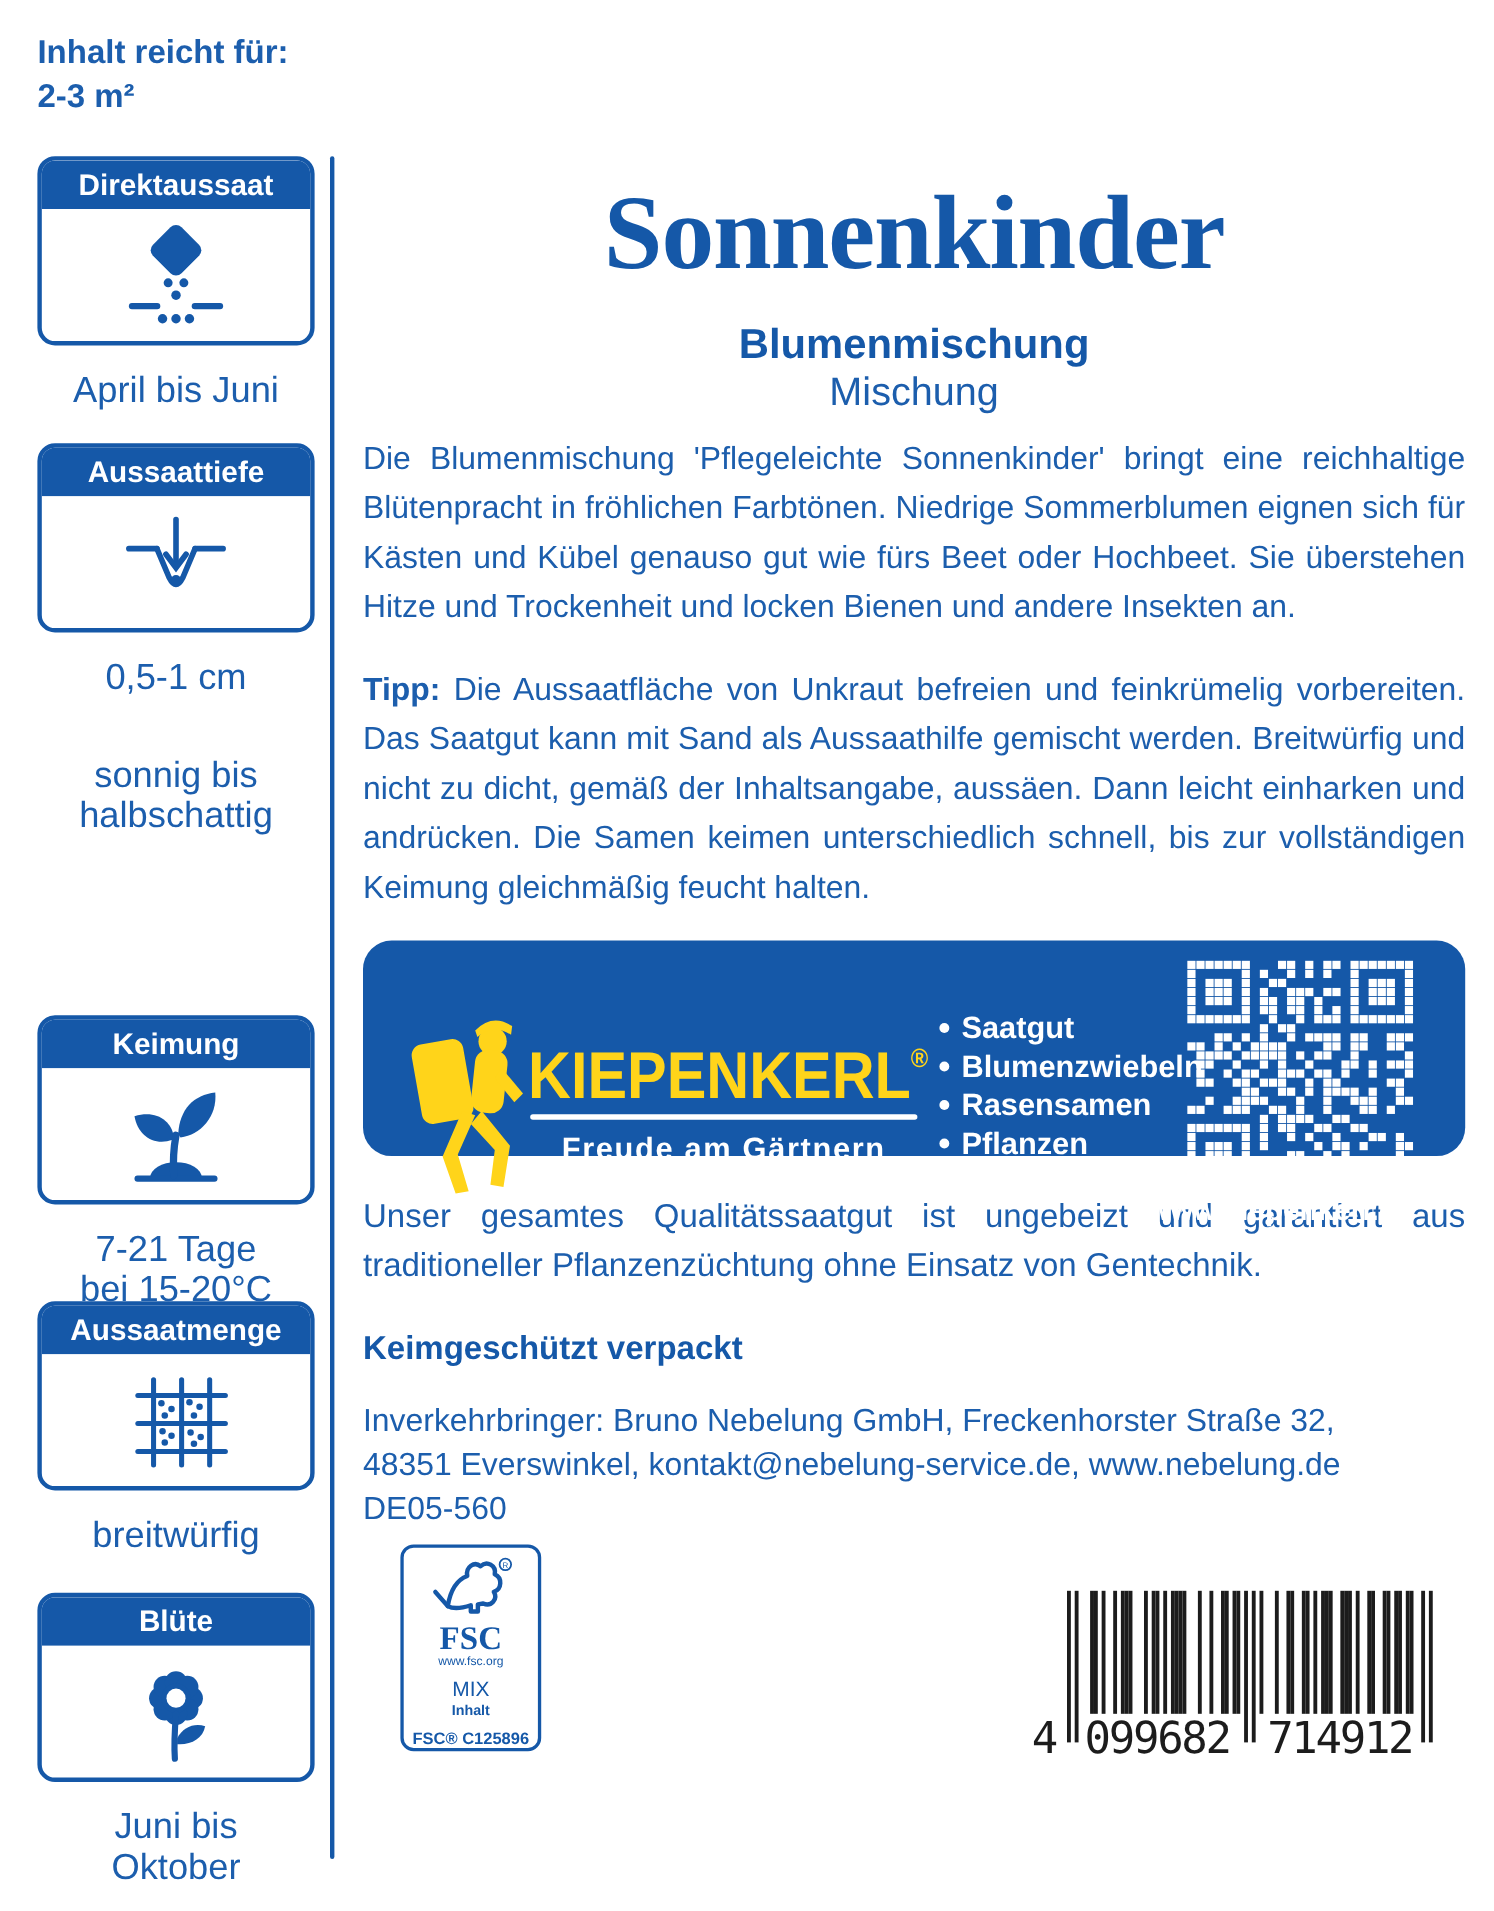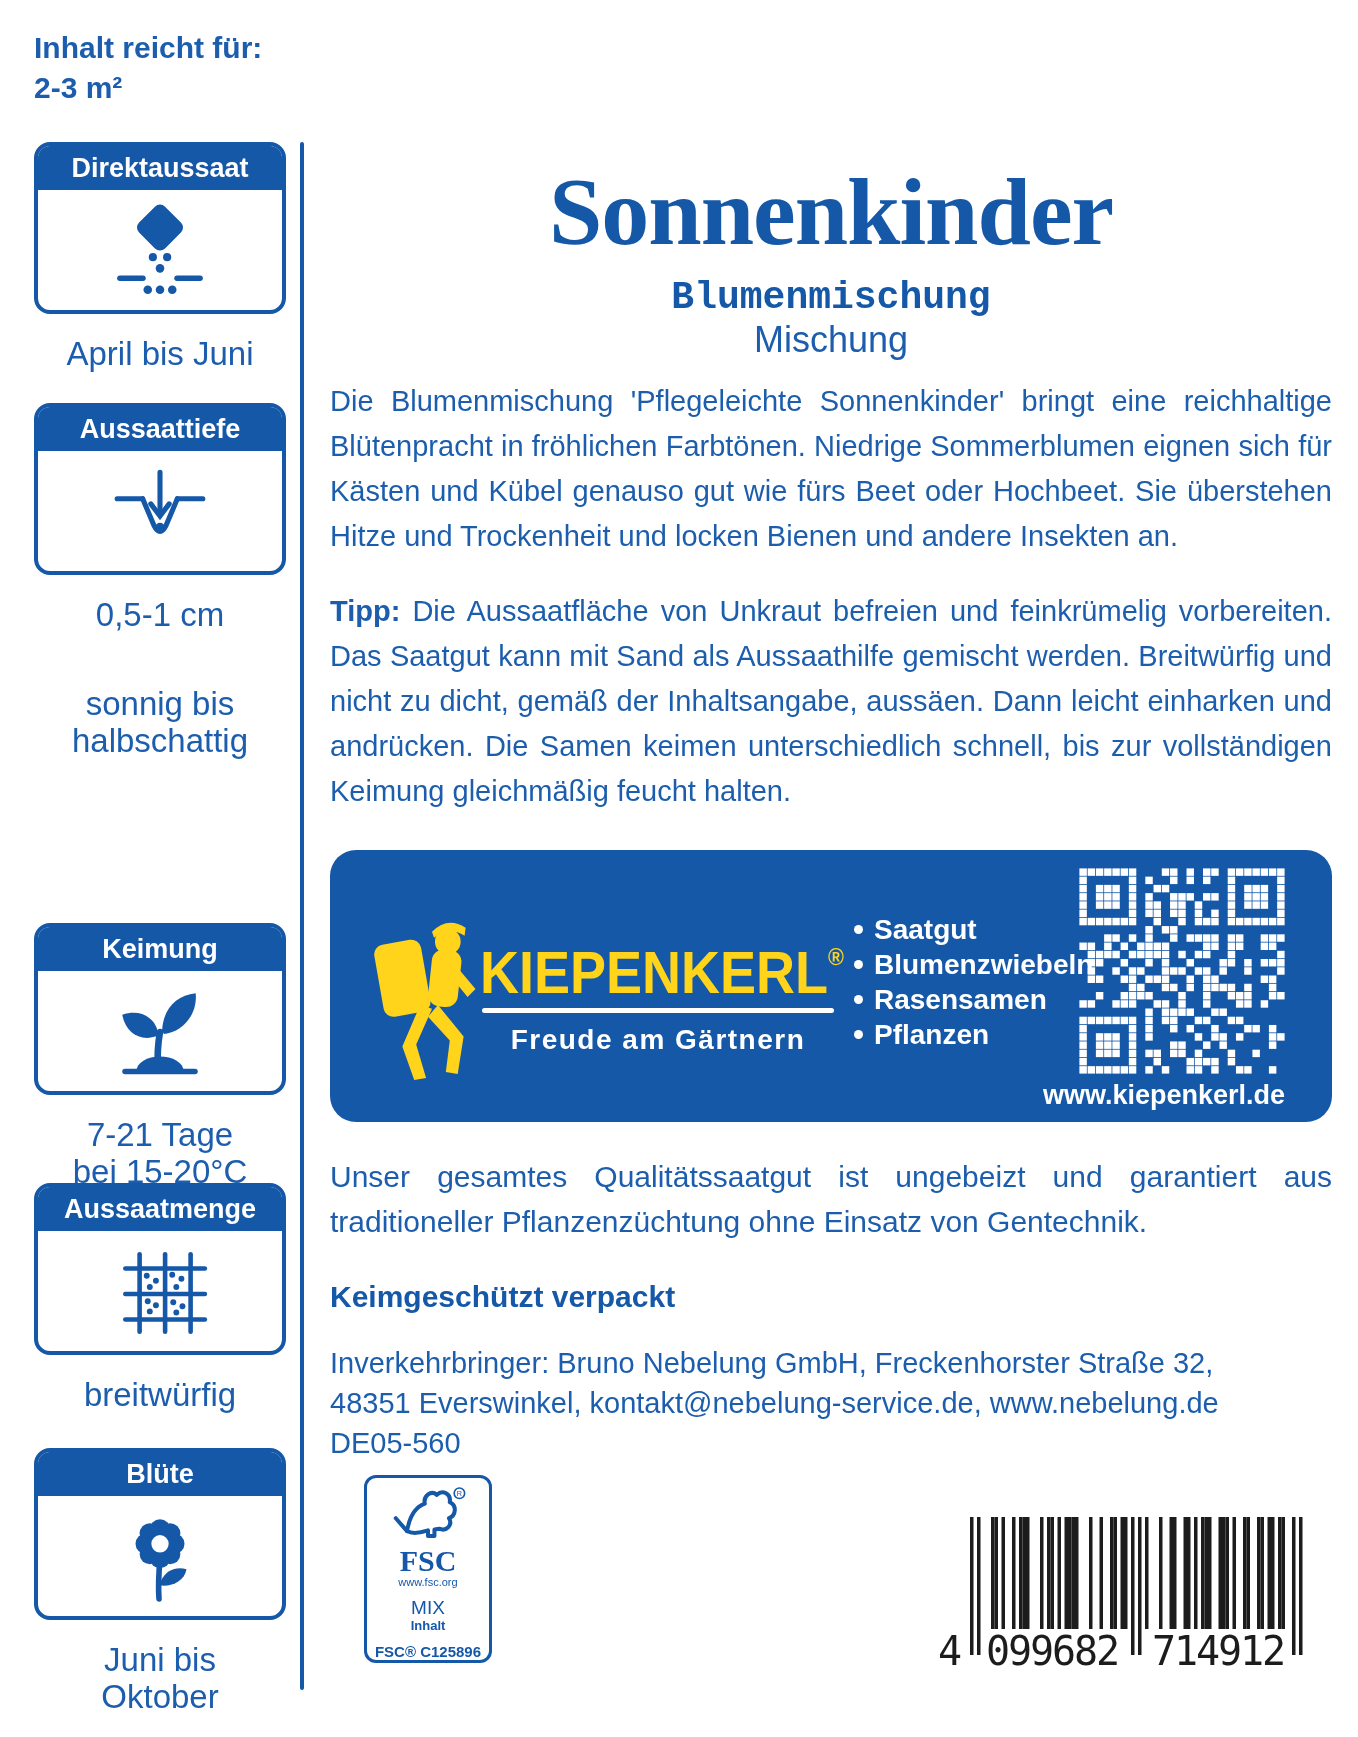--- a/index.html
+++ b/index.html
@@ -23,28 +23,28 @@
   .info-box{border:4px solid var(--blue);border-radius:16px;overflow:hidden;background:#fff;}
   .info-box-header{background:var(--blue);color:#fff;font-weight:bold;font-size:27px;line-height:44px;height:44px;}
   .info-box-icon{height:120px;display:flex;align-items:center;justify-content:center;}
   .info-box-icon svg{height:102px;width:132px;}
   .info-caption{margin-top:21px;font-size:33px;line-height:37px;white-space:pre-line;color:var(--text-blue);font-weight:400;}
 
   
   .main{position:absolute;left:330px;top:140px;width:1002px;}
   .title{margin:20px 0 0 0;text-align:center;font-family:"Liberation Serif",serif;font-weight:bold;
          font-size:96px;line-height:104px;color:var(--blue);letter-spacing:-1px;}
-  .subtitle-bold{margin-top:12px;text-align:center;font-size:38px;font-weight:bold;color:var(--blue);font-family:Liberation Mono, monospace;}
+  .subtitle-bold{margin-top:28px;text-align:center;font-size:38px;font-weight:bold;color:var(--blue);}
   .subtitle{margin-top:0;text-align:center;font-size:36px;color:var(--text-blue);}
   .body-par{margin:18px 0 0 0;font-size:29px;line-height:45px;text-align:justify;color:var(--text-blue);}
   .tip-par{margin-top:30px;}
   .bold{font-weight:bold;}
 
   
-  .banner{position:relative;margin-top:36px;height:272px;background:var(--blue);border-radius:26px;color:#fff;}
+  .banner{position:relative;margin-top:25px;height:196px;background:var(--blue);border-radius:26px;color:#fff;}
   .mascot{position:absolute;left:42px;top:64px;height:168px;width:120px;}
   .logo-text{position:absolute;left:150px;top:88px;font-size:60px;font-weight:bold;color:var(--yellow);
              transform:scaleX(.9);transform-origin:left;white-space:nowrap;letter-spacing:0px;}
   .logo-reg{font-size:24px;vertical-align:28px;}
   .logo-underline{position:absolute;left:152px;top:158px;width:352px;height:5px;background:#fff;border-radius:3px;}
   .logo-tagline{position:absolute;left:152px;top:174px;width:352px;text-align:center;
                 font-size:28px;font-weight:bold;letter-spacing:1.5px;}
   .banner-bullets{position:absolute;left:522px;top:62px;list-style:none;margin:0;padding:0;}
   .banner-bullets li{position:relative;padding-left:22px;font-size:28px;font-weight:bold;line-height:35px;}
   .banner-bullets li::before{content:"";position:absolute;left:2px;top:13px;width:9px;height:9px;border-radius:50%;background:#fff;}

